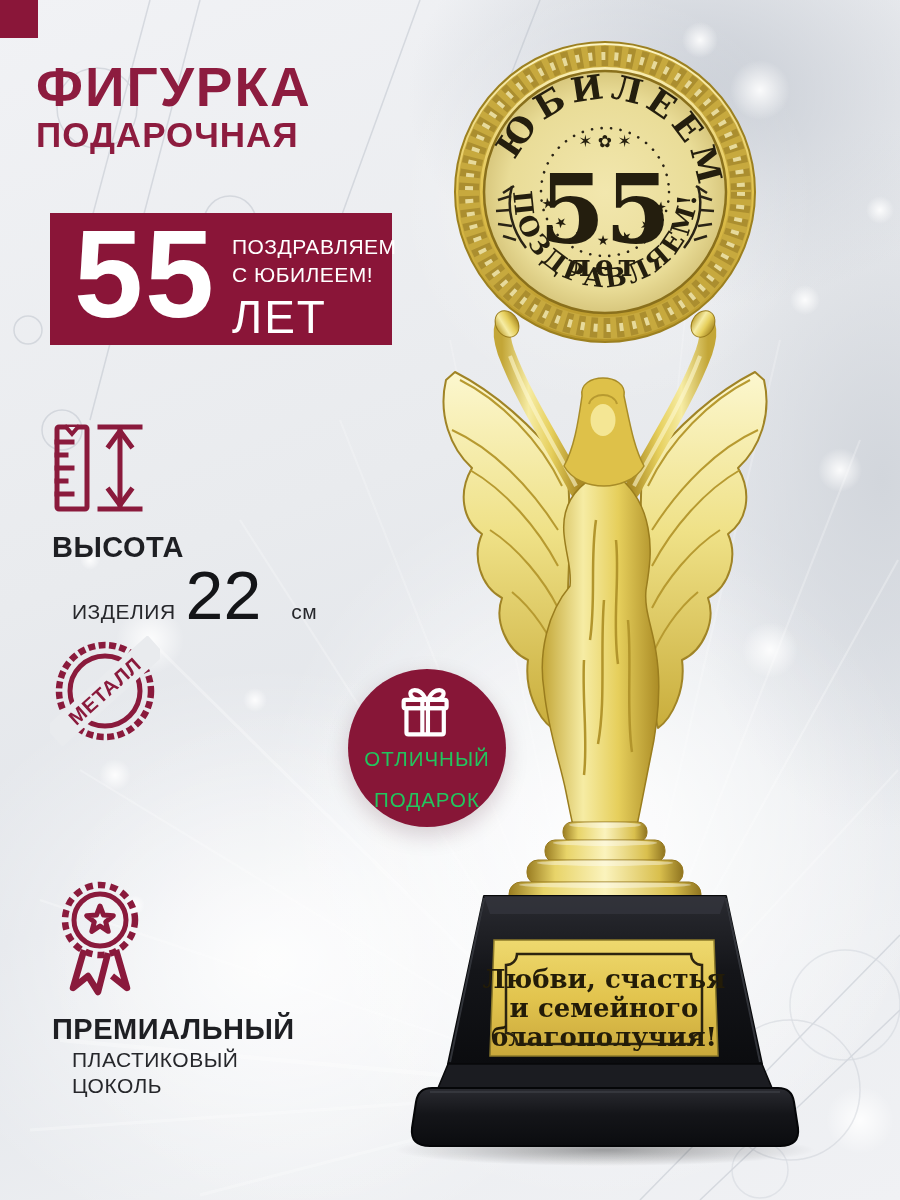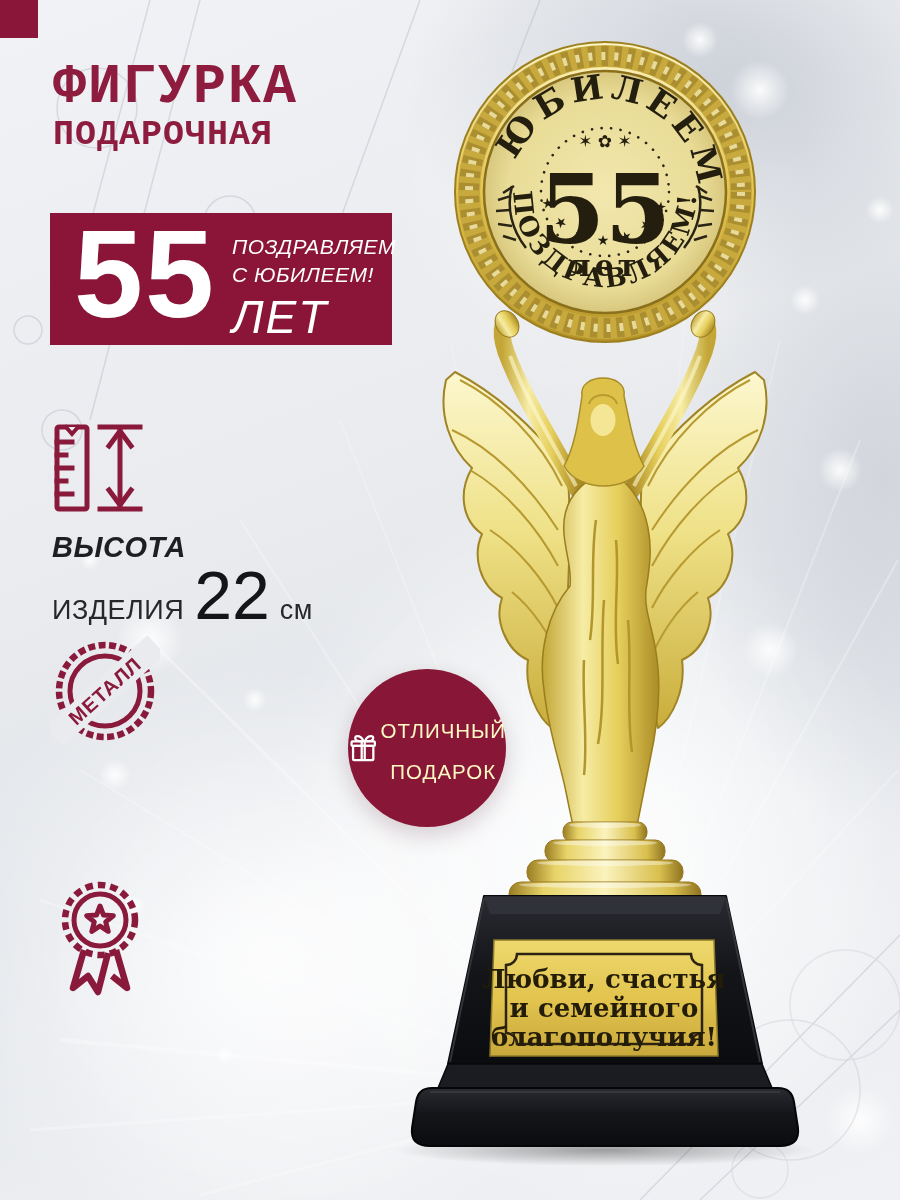--- a/index.html
+++ b/index.html
@@ -11,40 +11,40 @@
       radial-gradient(ellipse 300px 500px at 98% 40%, #d2d6dc 0%, rgba(210,214,220,0) 70%),
       radial-gradient(ellipse 500px 420px at 30% 80%, rgba(255,255,255,.85) 0%, rgba(255,255,255,0) 70%),
       radial-gradient(ellipse 480px 520px at 66% 70%, rgba(255,255,255,.9) 0%, rgba(255,255,255,0) 70%),
       linear-gradient(160deg,#f1f2f5 0%,#e9ebee 40%,#e2e5ea 62%,#ecEEf1 82%,#f0f1f4 100%);
   }
   svg{display:block}
   .layer{position:absolute;left:0;top:0;width:900px;height:1200px;pointer-events:none;}
 
   .corner-square{position:absolute;left:0;top:0;width:38px;height:38px;background:#8a1639;}
 
-  .title{position:absolute;left:53px;top:60px;color:#8d1c3f;font-family:Liberation Mono, monospace;}
+  .title{position:absolute;left:36px;top:60px;color:#8d1c3f;}
   .title .l1{font-size:55px;font-weight:bold;letter-spacing:2px;line-height:1.0;}
   .title .l2{font-size:35px;font-weight:bold;letter-spacing:1px;}
 
   .badge55{position:absolute;left:50px;top:213px;width:342px;height:132px;background:#8a1538;
     display:flex;align-items:center;color:#fff;}
   .badge55 .num{font-size:124px;font-weight:bold;line-height:1;margin-left:24px;margin-top:-10px;letter-spacing:2px;}
-  .badge55 .col{margin-left:16px;margin-top:15px;font-style:italic;}
+  .badge55 .col{margin-left:16px;margin-top:15px;}
   .badge55 .small{font-size:21px;letter-spacing:.5px;line-height:1.3;}
   .badge55 .unit{font-size:46px;letter-spacing:2px;margin-top:6px;line-height:1;}
 
   .feat{position:absolute;color:#26272b;}
-  .feat .ft{font-size:29px;font-weight:bold;letter-spacing:.5px;line-height:1.06;color:#1e1f23;font-style:italic;}
-  .feat .fl{font-size:27px;letter-spacing:.5px;line-height:1.06;margin-top:4px;}
+  .feat .ft{font-size:29px;font-weight:bold;letter-spacing:.5px;line-height:1.06;color:#1e1f23;}
+  .feat .fl{font-size:21px;letter-spacing:.5px;line-height:1.06;margin-top:4px;margin-left:20px;}
   .hline{display:flex;align-items:baseline;gap:10px;margin-top:2px;}
   .hline .big{font-size:68px;line-height:.9;color:#141518;}
 
   .gift{position:absolute;left:348px;top:669px;width:158px;height:158px;border-radius:50%;
-    background:#871637;display:flex;flex-direction:row;align-items:center;
-    color:#fef9c3;box-shadow:0 8px 22px rgba(60,10,30,.18);}
+    background:#871637;display:flex;flex-direction:column;align-items:center;justify-content:center;
+    color:#22c55e;box-shadow:0 8px 22px rgba(60,10,30,.18);}
   .gift .gl{font-size:20.5px;letter-spacing:1px;line-height:1.2;text-align:center;margin-top:7px;}
 </style>
 </head>
 <body>
 
 <div class="poster">
 
   <svg class="layer" viewBox="0 0 900 1200">
     <defs>
       <radialGradient id="softDot">
@@ -316,20 +316,25 @@
 
   <svg style="position:absolute;left:50px;top:880px" width="100" height="128" viewBox="0 0 100 128">
     <g stroke="#8a1a3c" fill="none" stroke-linejoin="round">
       <circle cx="50" cy="40" r="35" stroke-width="6.5" stroke-dasharray="7.5 5"></circle>
       <circle cx="50" cy="40" r="26" stroke-width="5"></circle>
       <path stroke-width="5" d="M50,26 L53.5,35.1 L63.3,35.7 L55.7,41.9 L58.2,51.3 L50,46 L41.8,51.3 L44.3,41.9 L36.7,35.7 L46.5,35.1 Z"></path>
       <path stroke-width="6.5" d="M34,70 L23,108 L38,96 L48,112 L58,73"></path>
       <path stroke-width="6.5" d="M66,70 L77,108 L62,96"></path>
     </g>
   </svg>
+  <div class="feat" style="left:52px;top:1014px;">
+    <div class="ft">ПРЕМИАЛЬНЫЙ</div>
+    <div class="fl">ПЛАСТИКОВЫЙ</div>
+    <div class="fl">ЦОКОЛЬ</div>
+  </div>
 
   <div class="gift">
     <svg width="62" height="56" viewBox="0 0 64 60">
       <g stroke="#ffffff" stroke-width="4.5" fill="none" stroke-linejoin="round">
         <rect x="10" y="26" width="40" height="28" rx="2"></rect>
         <rect x="7" y="17" width="46" height="9" rx="2"></rect>
         <line x1="27" y1="17" x2="27" y2="54"></line>
           <line x1="33" y1="17" x2="33" y2="54"></line>
         <path d="M30,15 C24,3 11,5 15,13 C18,18 26,17 30,15 Z"></path>
         <path d="M34,15 C40,3 53,5 49,13 C46,18 38,17 34,15 Z"></path>

